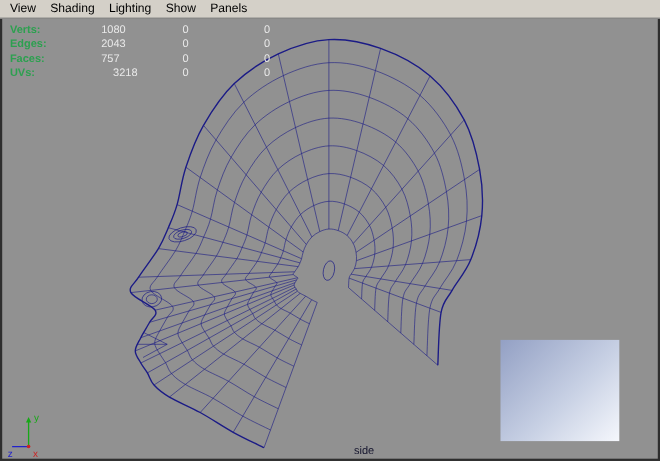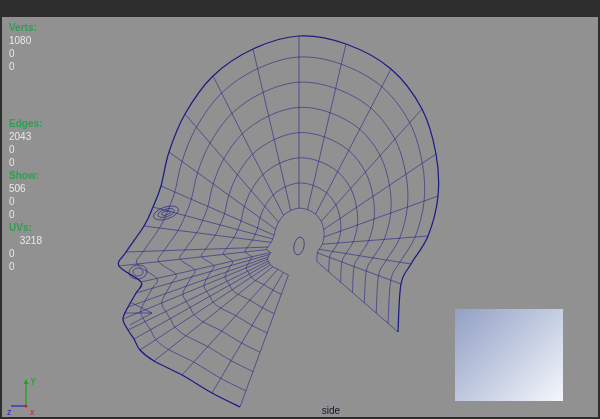--- a/index.html
+++ b/index.html
@@ -19,38 +19,45 @@
   }
   .viewport{
     position:absolute;left:2px;right:2px;top:17px;bottom:2px;
     background:#919191;
   }
   .mesh-svg{position:absolute;left:0;top:0;width:100%;height:100%;}
   .hud{
     position:absolute;left:7px;top:4px;font-size:10px;line-height:13px;
     font-weight:bold;letter-spacing:0px;
   }
-  .hud-row{display:flex;flex-direction:column;}
+  .hud-row{display:flex;}
   .hud-label{width:42px;}
-  .hud-val{width:33px;font-weight:normal;}
+  .hud-val{width:33px;font-weight:normal;margin-left:41px;}
   .cam-label{
     position:absolute;bottom:1px;left:50%;transform:translateX(-50%);
     font-size:10px;color:#15152e;margin-left:31px;
   }
   .axis-gizmo{position:absolute;left:4px;bottom:1px;width:46px;height:46px;}
   .axis-gizmo text{font-size:9px;font-family:"Liberation Sans",sans-serif;}
   .image-plane{
     position:absolute;left:453px;top:292px;width:108px;height:92px;
   }
 </style>
 </head>
 <body>
 
 <div class="app">
 
+  <div class="menubar">
+      <span class="menu-item">View</span>
+      <span class="menu-item">Shading</span>
+      <span class="menu-item">Lighting</span>
+      <span class="menu-item">Show</span>
+      <span class="menu-item">Panels</span>
+    </div>
 
   <div class="viewport" style="background: rgb(145, 145, 145);">
 
     <div class="image-plane" style="background: linear-gradient(135deg, rgb(147, 160, 196) 0%, rgb(198, 207, 227) 55%, rgb(245, 247, 252) 100%);"></div>
 
     <svg class="mesh-svg" id="mesh" viewBox="0 0 596 400" preserveAspectRatio="none">
         <path d="M286.38,257.98C285.53999999999996,257.56,283.08,256.42,281.34,255.46C279.59999999999997,254.5,277.68,253.18,275.94,252.22C274.2,251.26,272.15999999999997,250.45,270.9,249.7C269.64,248.95,268.98,248.38,268.38,247.72C267.78,247.06,267.66,246.34,267.3,245.74C266.94,245.14000000000001,266.55,244.72,266.22,244.12C265.89000000000004,243.52,265.32,242.82999999999998,265.32,242.14C265.32,241.45,265.83000000000004,240.76,266.22,239.98C266.61,239.2,267.27000000000004,238.21,267.66,237.46C268.05,236.71,269.07,236.29,268.56,235.48C268.05,234.67,265.05,233.5,264.6,232.6C264.15000000000003,231.7,265.11,231.28,265.86,230.08C266.61,228.88000000000002,268.29,226.75,269.1,225.4C269.91,224.05,270.21000000000004,223.18,270.72,221.98C271.23,220.77999999999997,271.68,219.85,272.16,218.2C272.64000000000004,216.54999999999998,272.88,214.24,273.6,212.08C274.32000000000005,209.92000000000002,275.16,207.52,276.48,205.24C277.8,202.96,279.47999999999996,200.35000000000002,281.52,198.4C283.56,196.45,286.14000000000004,194.74,288.72,193.54C291.3,192.33999999999997,294.21000000000004,191.35,297,191.2C299.78999999999996,191.04999999999998,302.7,191.64999999999998,305.46,192.64C308.21999999999997,193.63,311.28,195.19,313.56,197.14C315.84000000000003,199.08999999999997,317.78999999999996,201.79,319.14,204.34C320.49,206.89000000000001,321.18,209.82999999999998,321.66,212.44C322.14000000000004,215.05,322.26,217.54,322.02,220C321.78,222.46,321.03000000000003,225.16,320.22,227.2C319.41,229.23999999999998,317.97,230.8,317.16,232.24C316.35,233.68,315.75,233.8,315.36,235.84C314.97,237.88,314.90999999999997,243.04,314.82,244.48" fill="none" stroke="#1b1b86" stroke-width="0.55"></path>
         <path d="M279.3,277.3C277.9,276.6,273.79999999999995,274.70000000000005,270.9,273.1C268,271.5,264.79999999999995,269.3,261.9,267.7C259,266.09999999999997,255.6,264.75,253.5,263.5C251.4,262.25,250.3,261.3,249.3,260.2C248.3,259.09999999999997,248.1,257.9,247.5,256.9C246.9,255.89999999999998,246.25,255.2,245.7,254.2C245.14999999999998,253.2,244.2,252.05,244.2,250.9C244.2,249.75,245.04999999999998,248.60000000000002,245.7,247.3C246.35,246,247.45,244.35,248.1,243.1C248.75,241.85,250.45,241.15,249.6,239.8C248.75,238.45000000000002,243.75,236.5,243,235C242.25,233.5,243.85,232.8,245.1,230.8C246.35,228.8,249.15,225.25,250.5,223C251.85,220.75,252.35,219.3,253.2,217.3C254.04999999999998,215.3,254.79999999999998,213.75,255.6,211C256.4,208.25,256.8,204.4,258,200.8C259.2,197.20000000000002,260.6,193.20000000000002,262.8,189.4C265,185.6,267.8,181.25,271.2,178C274.59999999999997,174.75,278.9,171.9,283.2,169.9C287.5,167.9,292.35,166.25,297,166C301.65,165.75,306.5,166.75,311.1,168.4C315.70000000000005,170.05,320.8,172.65,324.6,175.9C328.40000000000003,179.15,331.65,183.65,333.9,187.9C336.15,192.15,337.3,197.05,338.1,201.4C338.90000000000003,205.75,339.1,209.9,338.7,214C338.29999999999995,218.1,337.04999999999995,222.6,335.7,226C334.35,229.4,331.95000000000005,232,330.6,234.4C329.25,236.8,328.25,237,327.6,240.4C326.95000000000005,243.8,326.85,252.4,326.7,254.8" fill="none" stroke="#1b1b86" stroke-width="0.55"></path>
         <path d="M272.22,296.62C270.26,295.64,264.52,292.98,260.46,290.74C256.4,288.5,251.92000000000002,285.42,247.86,283.18C243.8,280.94,239.04,279.05,236.1,277.3C233.16,275.55,231.62,274.22,230.22,272.68C228.82,271.14,228.54,269.46000000000004,227.7,268.06C226.85999999999999,266.65999999999997,225.95000000000002,265.67999999999995,225.18,264.28C224.41,262.88,223.07999999999998,261.27000000000004,223.07999999999998,259.66C223.07999999999998,258.05,224.27,256.44,225.18,254.62C226.09,252.8,227.63000000000002,250.49,228.54000000000002,248.74C229.45000000000002,246.99,231.82999999999998,246.01,230.64,244.12C229.45,242.23000000000002,222.45,239.5,221.4,237.4C220.35000000000002,235.3,222.59,234.32000000000002,224.34,231.52C226.09,228.72,230.01,223.75,231.9,220.6C233.79000000000002,217.45,234.49,215.42000000000002,235.68,212.62C236.87,209.82,237.92,207.65,239.04,203.8C240.16,199.95000000000002,240.72,194.56,242.4,189.52C244.08,184.48000000000002,246.04000000000002,178.88,249.12,173.56C252.2,168.24,256.12,162.15000000000003,260.88,157.60000000000002C265.64,153.05,271.66,149.06,277.68,146.26C283.7,143.45999999999998,290.49,141.15,297,140.8C303.51,140.45000000000002,310.3,141.85,316.74,144.16C323.18,146.47,330.32,150.10999999999999,335.64,154.66C340.96,159.21,345.51,165.51,348.65999999999997,171.46C351.80999999999995,177.41000000000003,353.42,184.27,354.54,190.36C355.66,196.45000000000002,355.94,202.26,355.38,208C354.82,213.74,353.07,220.04000000000002,351.18,224.8C349.29,229.56,345.93,233.2,344.04,236.56C342.15000000000003,239.92000000000002,340.75,240.20000000000002,339.84,244.96C338.92999999999995,249.72,338.78999999999996,261.76,338.58,265.12" fill="none" stroke="#1b1b86" stroke-width="0.55"></path>
         <path d="M265.14,315.94C262.62,314.68,255.23999999999998,311.26,250.01999999999998,308.38C244.79999999999998,305.5,239.04,301.54,233.82,298.66C228.6,295.78000000000003,222.48,293.35,218.7,291.1C214.92,288.85,212.94,287.14000000000004,211.14,285.16C209.33999999999997,283.18,208.97999999999996,281.02000000000004,207.89999999999998,279.22C206.82,277.42,205.65,276.16,204.66,274.36C203.67,272.56,201.95999999999998,270.49,201.95999999999998,268.42C201.95999999999998,266.35,203.49,264.28,204.66,261.94C205.82999999999998,259.6,207.81,256.63,208.98,254.38C210.14999999999998,252.13,213.21,250.87,211.68,248.44C210.15,246.01,201.15,242.5,199.8,239.8C198.45000000000002,237.10000000000002,201.32999999999998,235.84,203.57999999999998,232.24C205.82999999999998,228.64000000000001,210.87,222.25,213.3,218.2C215.73000000000002,214.14999999999998,216.63,211.54,218.16,207.94C219.69,204.34,221.04,201.54999999999998,222.48,196.6C223.92,191.65,224.64000000000001,184.72,226.8,178.24C228.96,171.76000000000002,231.48,164.56,235.44,157.72C239.4,150.88,244.44,143.04999999999998,250.56,137.2C256.68,131.35,264.41999999999996,126.21999999999998,272.15999999999997,122.61999999999999C279.9,119.02,288.63,116.05,297,115.6C305.37,115.14999999999999,314.1,116.94999999999999,322.38,119.91999999999999C330.65999999999997,122.88999999999999,339.84000000000003,127.57,346.68,133.42C353.52,139.26999999999998,359.37,147.36999999999998,363.42,155.01999999999998C367.47,162.67,369.54,171.48999999999998,370.98,179.32C372.42,187.15,372.78,194.62,372.06,202C371.34000000000003,209.38,369.09000000000003,217.48,366.66,223.6C364.23,229.72,359.91,234.4,357.48,238.72C355.05,243.04,353.25,243.4,352.08,249.52C350.90999999999997,255.64000000000001,350.72999999999996,271.12,350.46,275.44" fill="none" stroke="#1b1b86" stroke-width="0.55"></path>
@@ -100,28 +107,28 @@
       </svg>
 
     <div class="hud">
         <div class="hud-row">
           <span class="hud-label" style="color: rgb(45, 160, 80);">Verts:</span>
           <span class="hud-val" style="color: rgb(233, 233, 233);">1080</span>
           <span class="hud-val" style="color: rgb(233, 233, 233);">0</span>
           <span class="hud-val" style="color: rgb(233, 233, 233);">0</span>
         </div>
         <div class="hud-row">
-          <span class="hud-label" style="color: rgb(45, 160, 80); margin-top: 44px;">Edges:</span>
+          <span class="hud-label" style="color: rgb(45, 160, 80);">Edges:</span>
           <span class="hud-val" style="color: rgb(233, 233, 233);">2043</span>
           <span class="hud-val" style="color: rgb(233, 233, 233);">0</span>
           <span class="hud-val" style="color: rgb(233, 233, 233);">0</span>
         </div>
         <div class="hud-row">
-          <span class="hud-label" style="color: rgb(45, 160, 80);">Show:</span>
-          <span class="hud-val" style="color: rgb(233, 233, 233);">506</span>
+          <span class="hud-label" style="color: rgb(45, 160, 80);">Faces:</span>
+          <span class="hud-val" style="color: rgb(233, 233, 233);">757</span>
           <span class="hud-val" style="color: rgb(233, 233, 233);">0</span>
           <span class="hud-val" style="color: rgb(233, 233, 233);">0</span>
         </div>
         <div class="hud-row">
           <span class="hud-label" style="color: rgb(45, 160, 80);">UVs:</span>
           <span class="hud-val" style="color: rgb(233, 233, 233); text-align: right;">3218</span>
           <span class="hud-val" style="color: rgb(233, 233, 233);">0</span>
           <span class="hud-val" style="color: rgb(233, 233, 233);">0</span>
         </div>
       </div>

